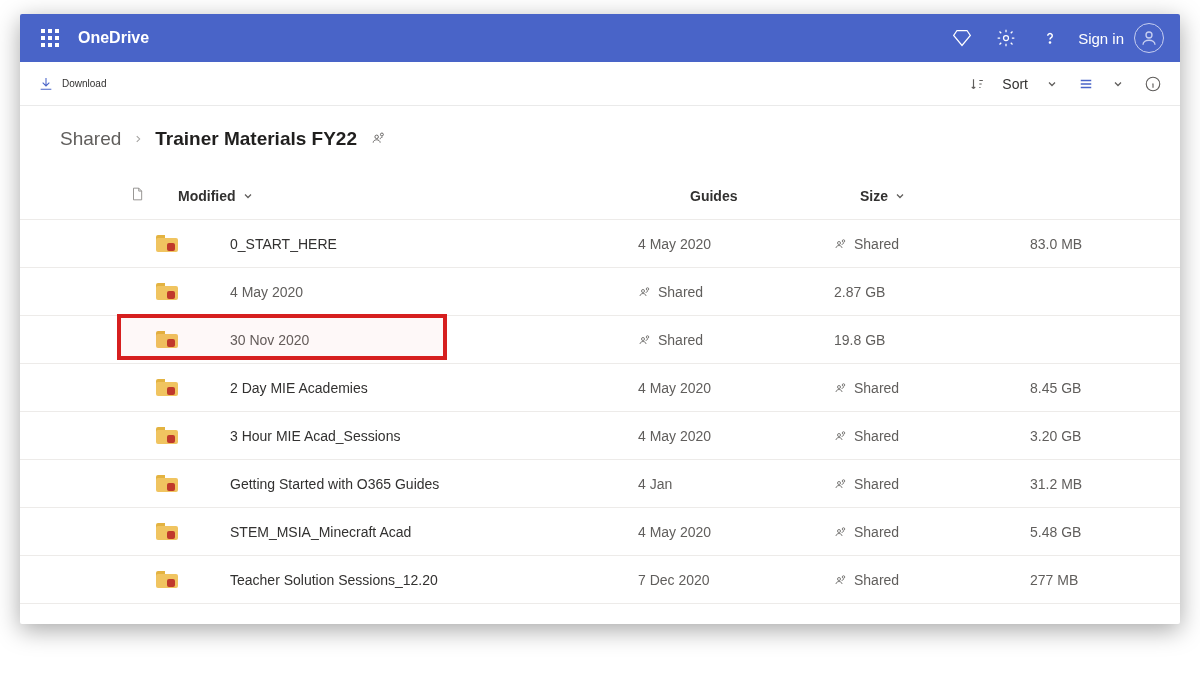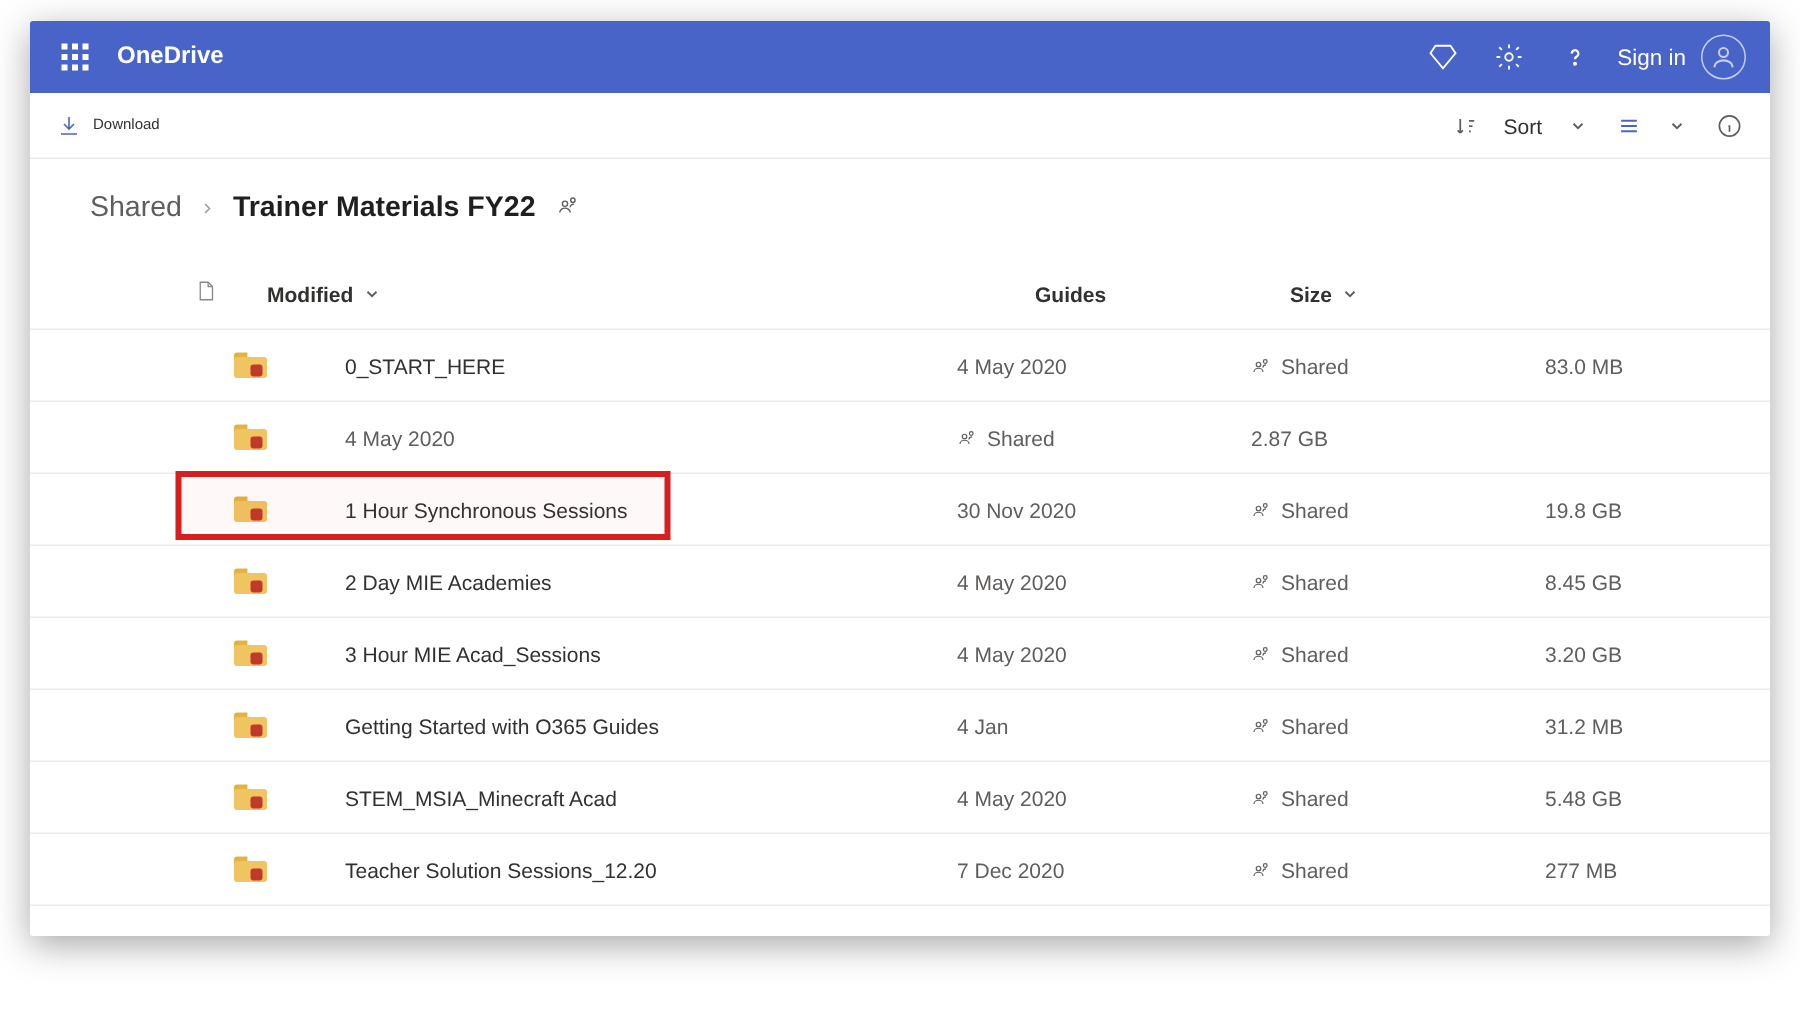--- a/index.html
+++ b/index.html
@@ -255,21 +255,20 @@
           </div>
           <div class="trow">
             <div></div>
             <div class="file-icon-slot">
               <div class="folder-icon">
                 <div class="back"></div>
                 <div class="body"></div>
                 <div class="badge"></div>
               </div>
             </div>
-            <div class="name-cell">1 Hour Synchronous Sessions</div>
             <div class="mod">30 Nov 2020</div>
             <div class="share">
               <svg width="14" height="12" viewBox="0 0 24 24" fill="none" stroke="#605e5c" stroke-width="1.6">
                 <circle cx="8" cy="10" r="3"></circle>
                 <path d="M2 20c0-3 3-5 6-5s6 2 6 5"></path>
                 <circle cx="17" cy="6" r="2.5"></circle>
                 <path d="M14 14c0-2 2-3.5 4-3.5"></path>
               </svg>
               <span>Shared</span>
             </div>

